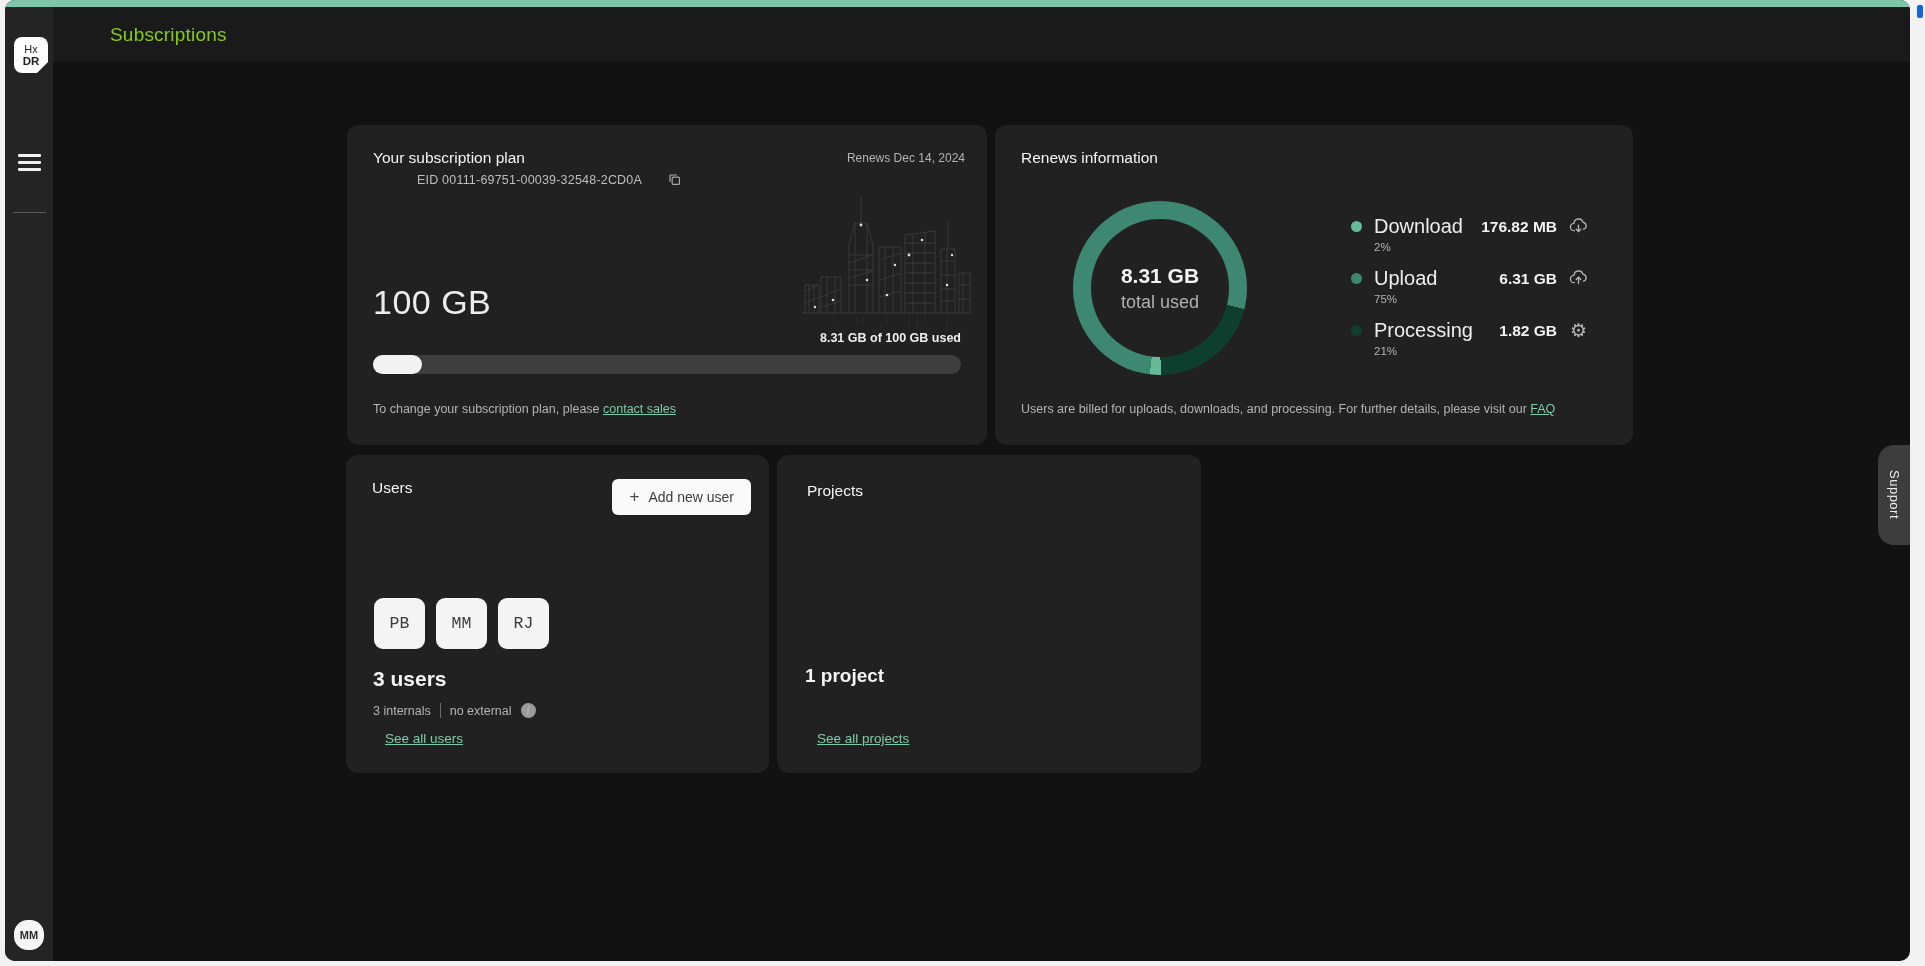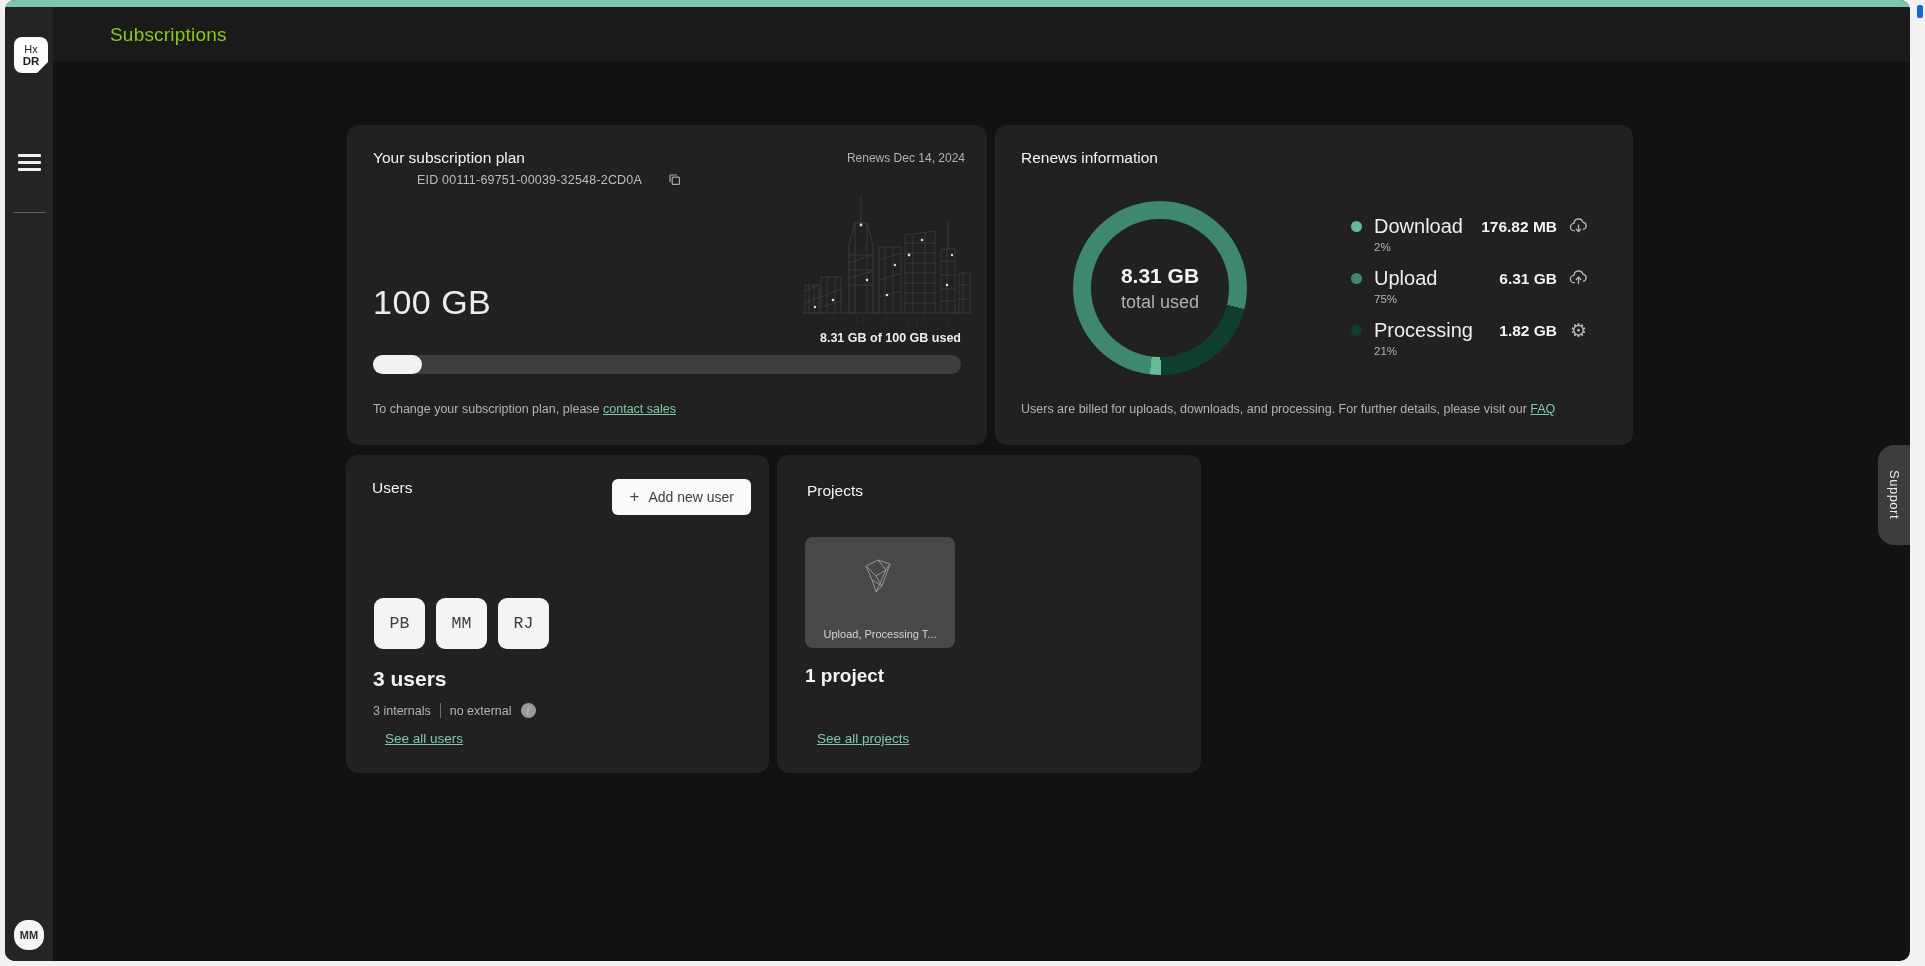--- a/index.html
+++ b/index.html
@@ -285,30 +285,20 @@
       <span>3 internals</span>
       <i class="meta-sep"></i>
       <span>no external</span>
       <span class="info-icon">i</span>
     </div>
     <a class="link see-all">See all users</a>
   </section>
 
   <section class="card projects-card">
     <div class="card-title">Projects</div>
-    <div class="proj-thumb">
-      <svg width="48" height="48" viewBox="0 0 48 48" fill="none" stroke="#949494" stroke-width="1">
-        <path d="M10 14 L22 8 L30 18 L20 24 Z"></path>
-        <path d="M22 8 L34 12 L30 18"></path>
-        <path d="M20 24 L26 34 L34 12"></path>
-        <path d="M10 14 L16 28 L26 34 L20 40 L16 28"></path>
-        <path d="M20 40 L30 18"></path>
-      </svg>
-      <div class="proj-caption">Upload, Processing T...</div>
-    </div>
     <div class="proj-count">1 project</div>
     <a class="link see-all">See all projects</a>
   </section>
 
   <div class="support-tab">
     <span>Support</span>
   </div>
 </div>
 
 <div class="scroll-thumb" style="background: rgb(21, 101, 216);"></div>

